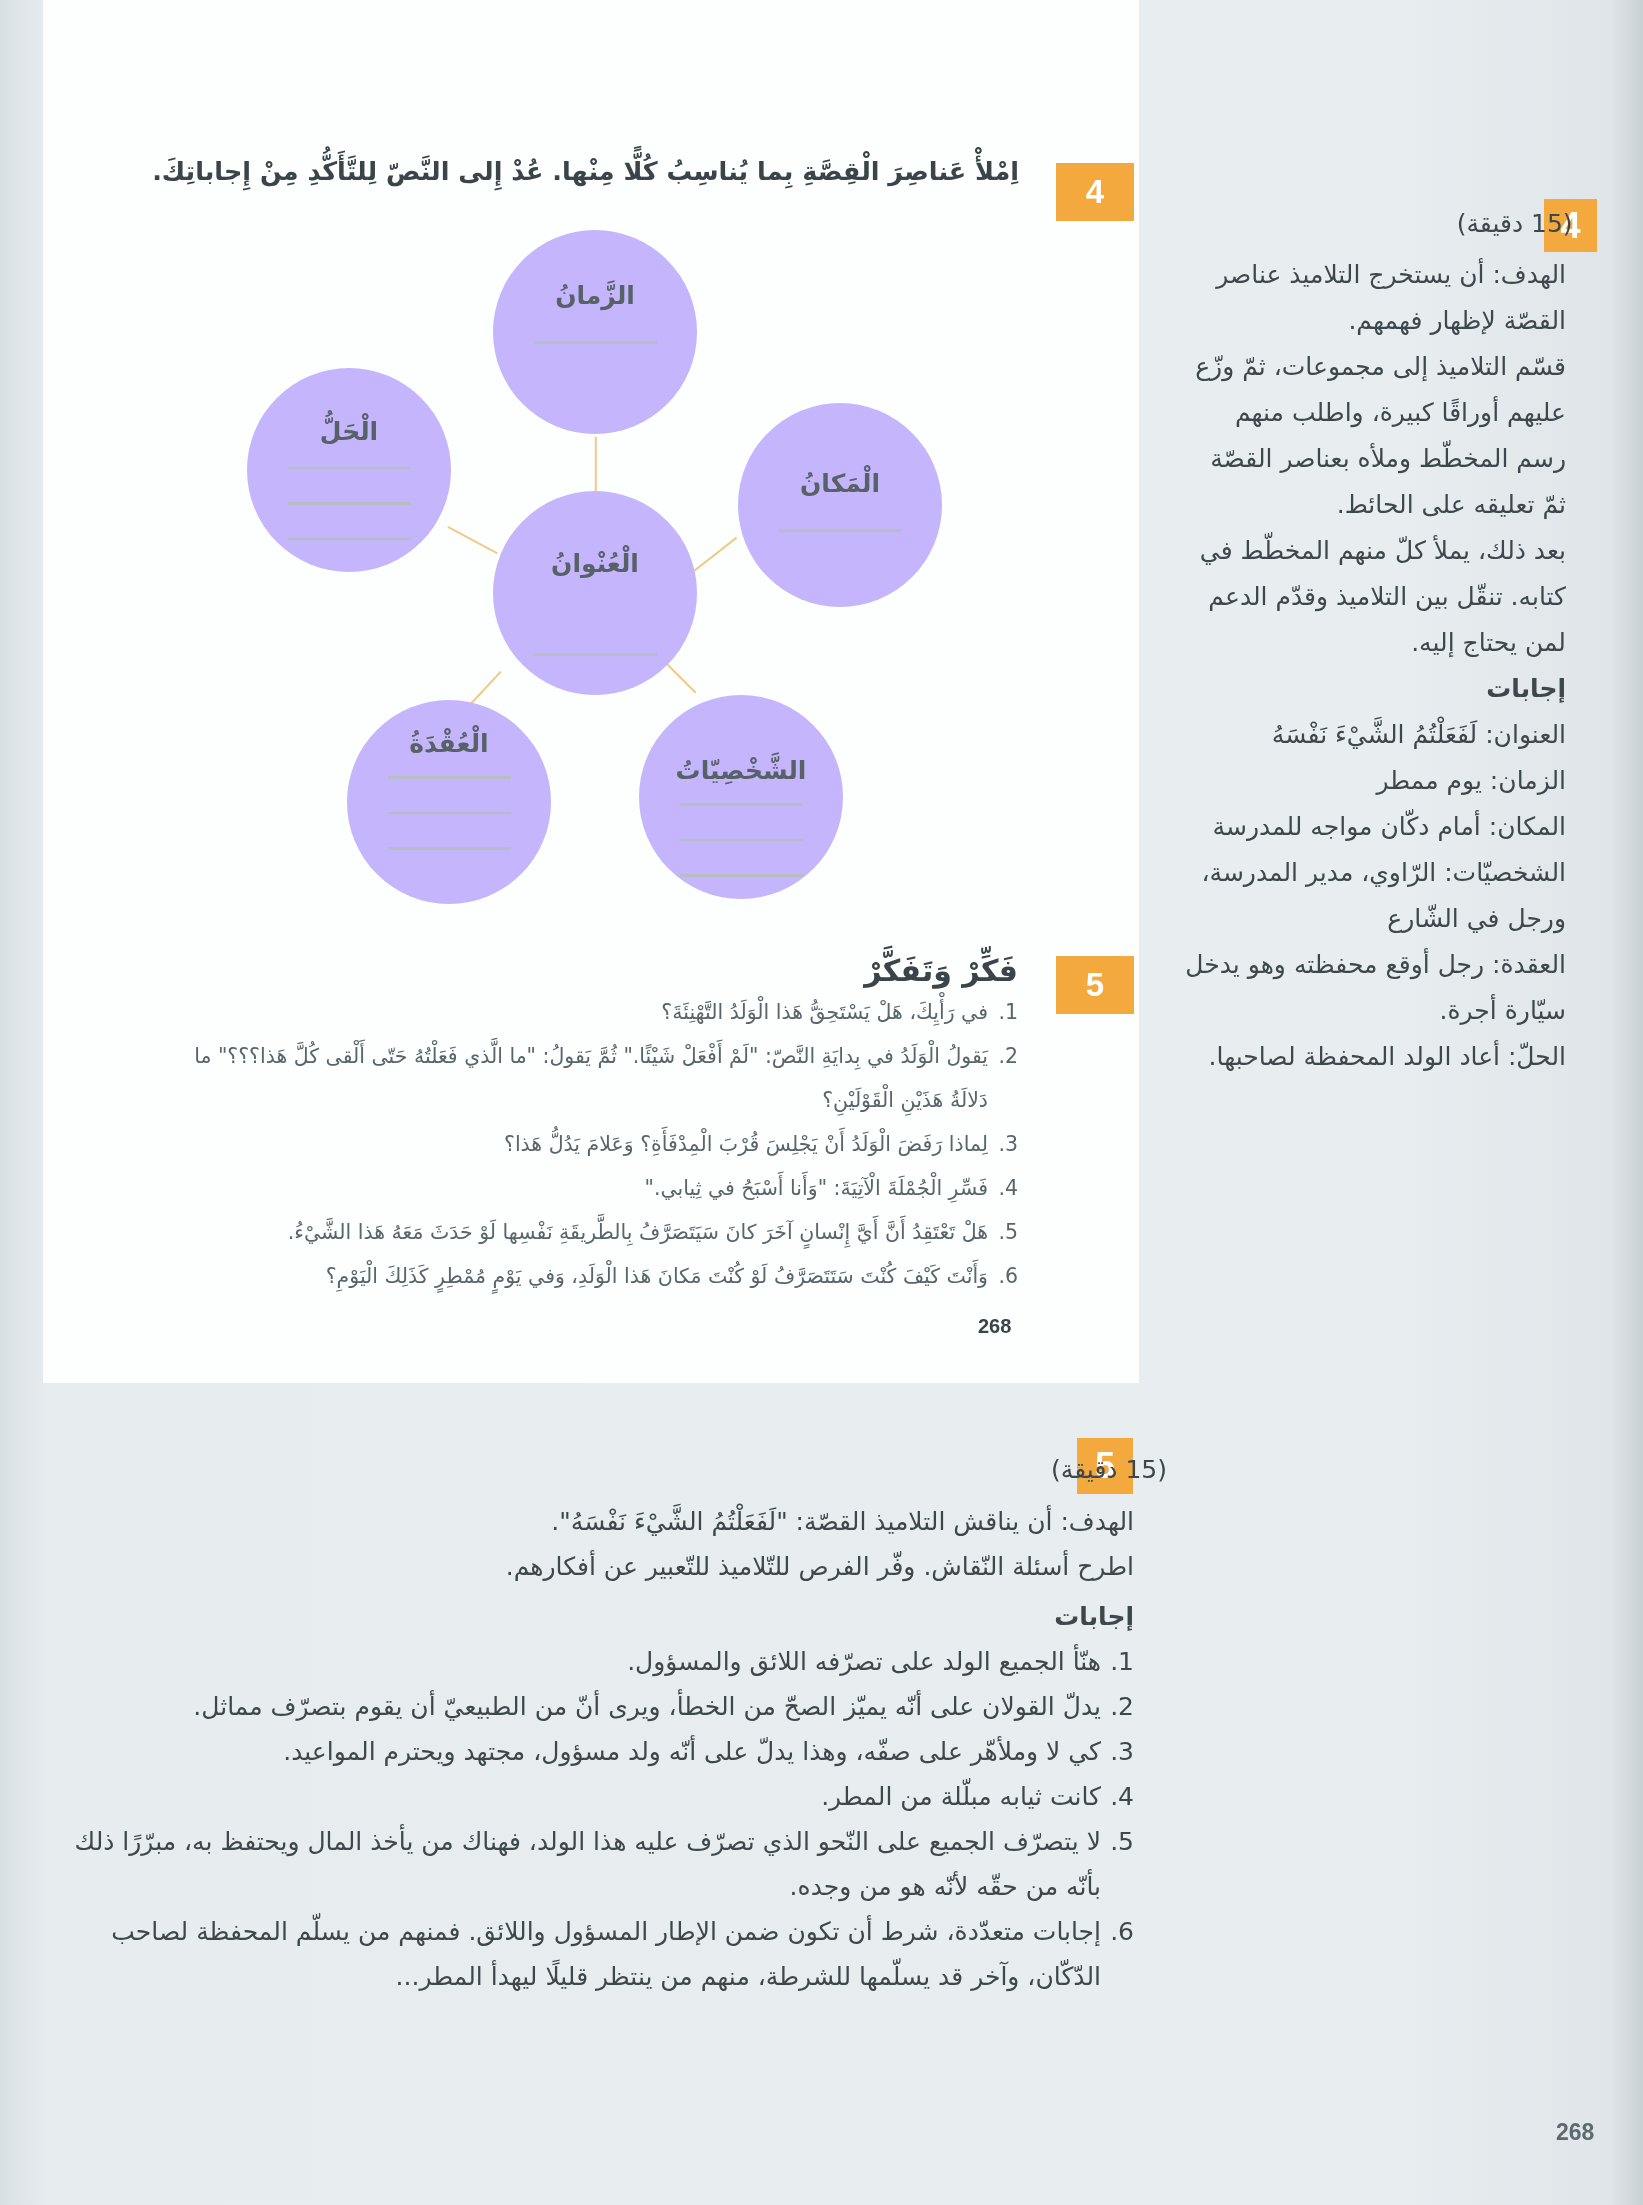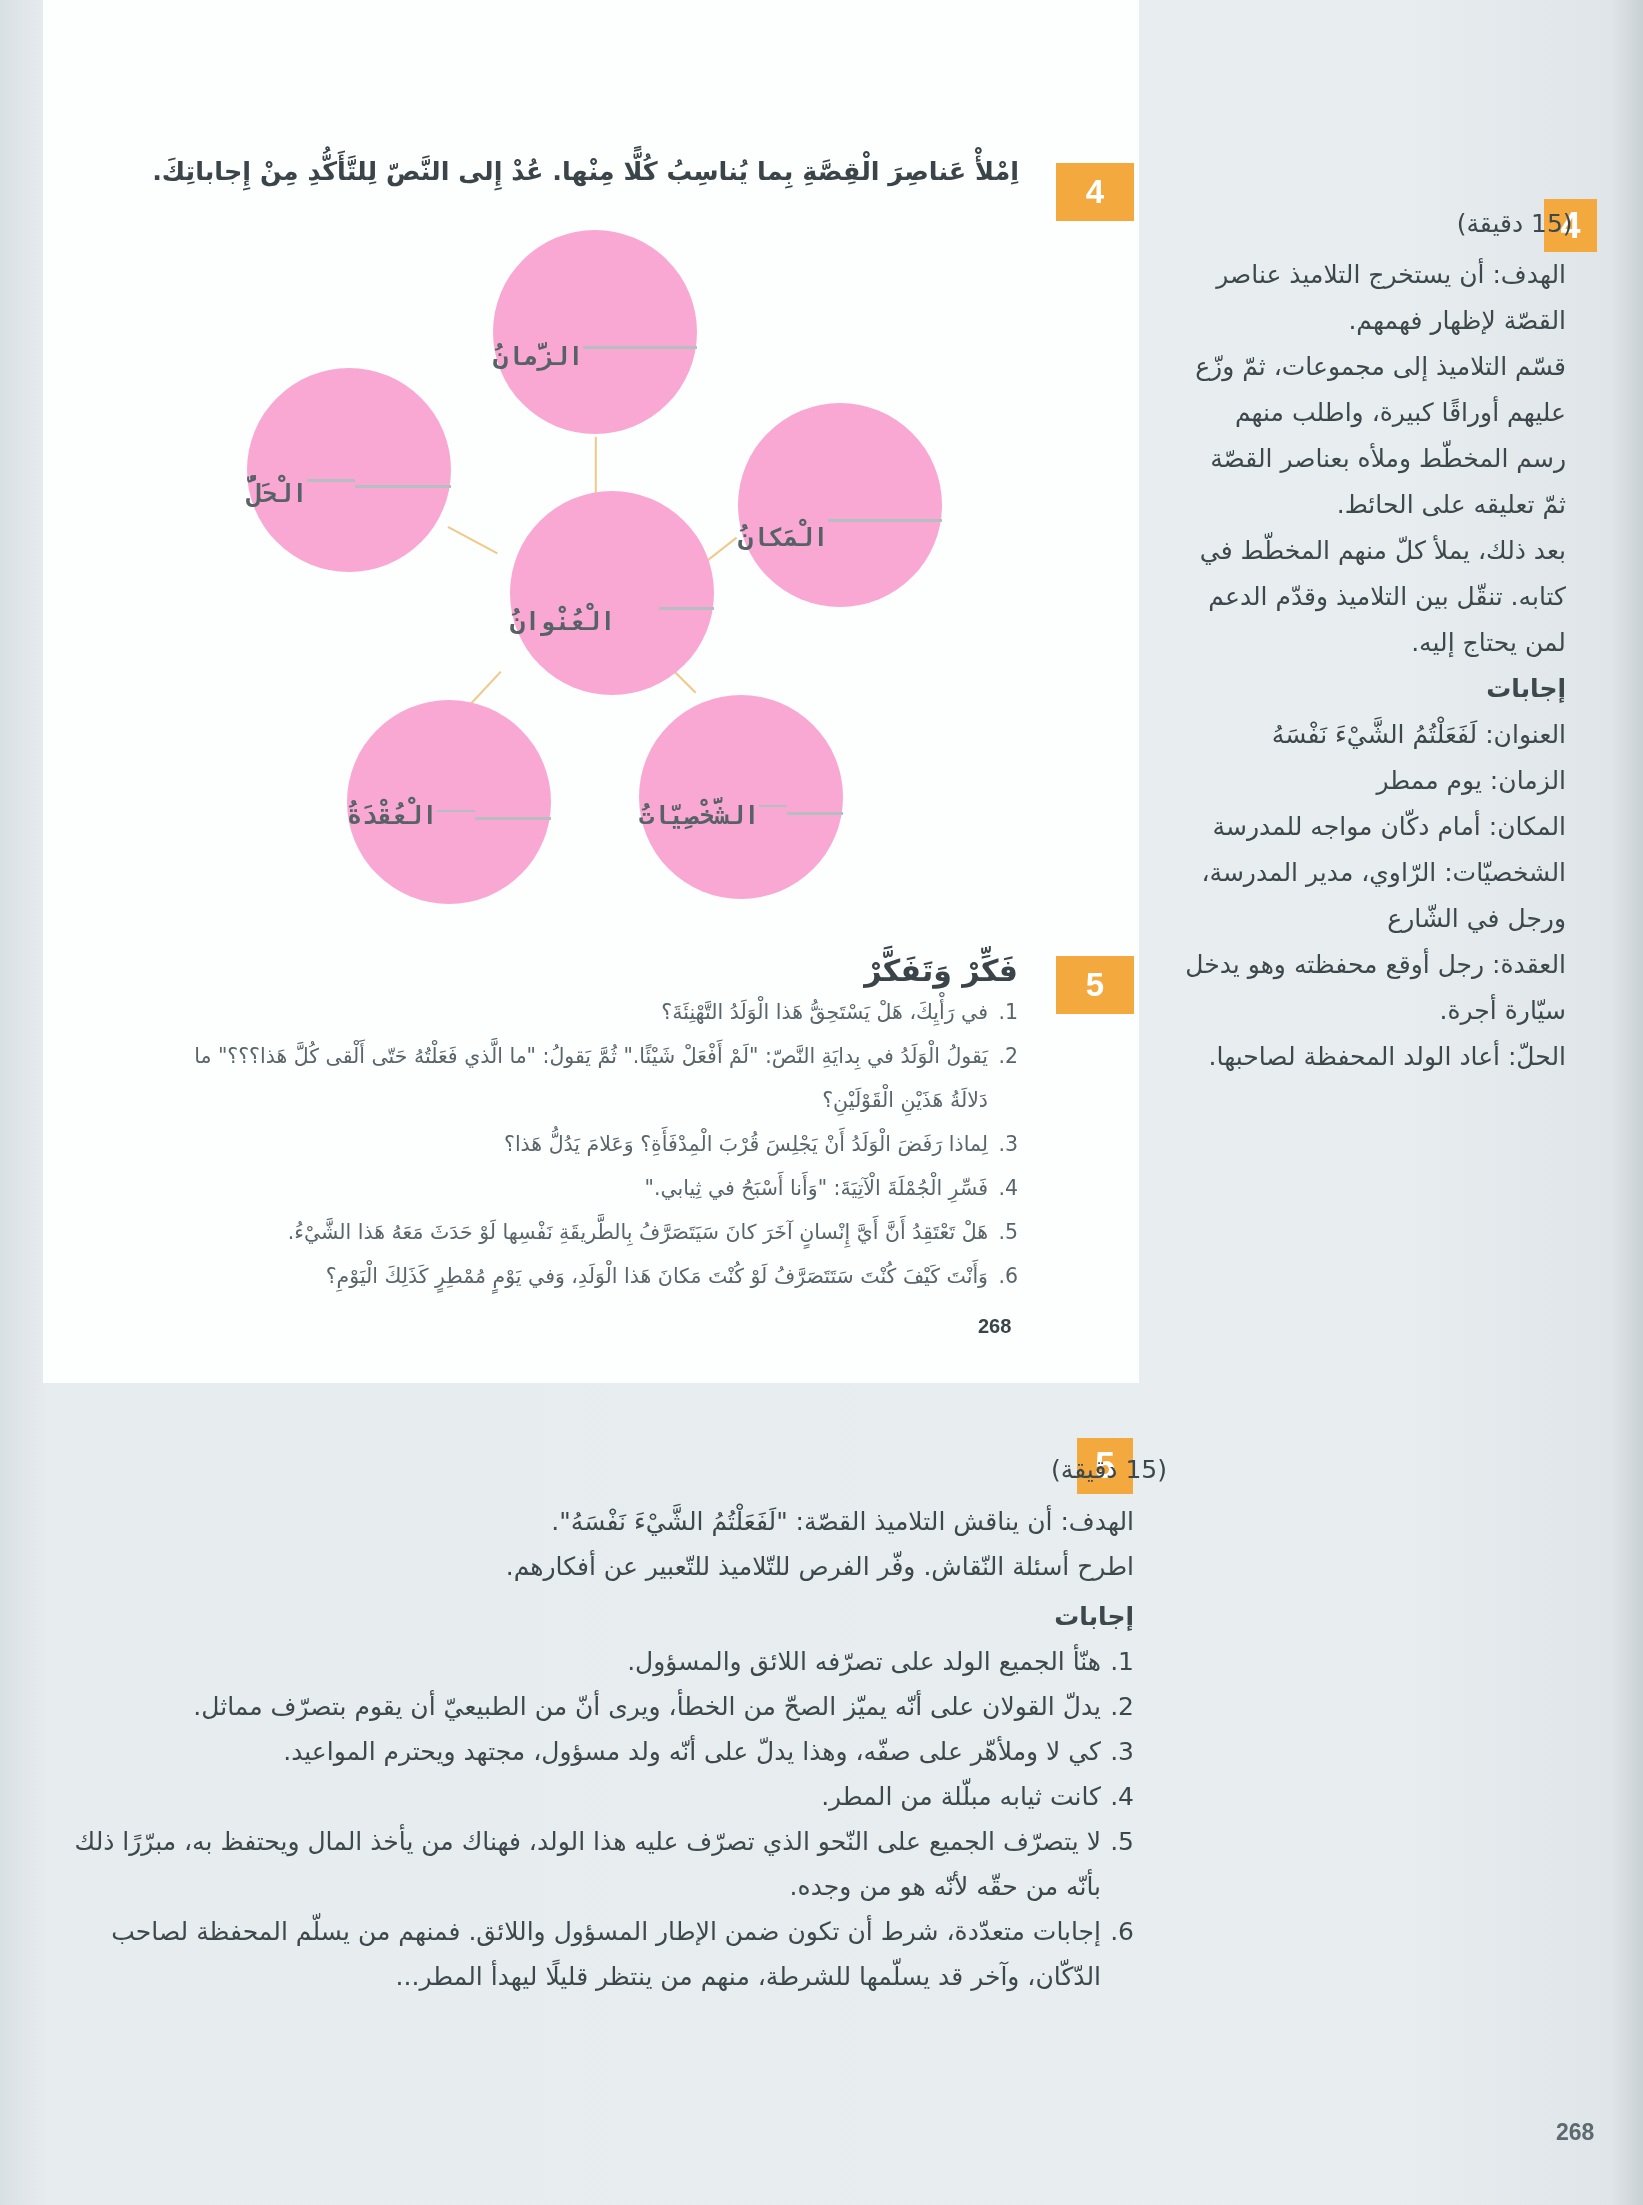--- a/index.html
+++ b/index.html
@@ -20,22 +20,22 @@
   }
   .instr {
     position:absolute; top:156px; right:625px; width:740px;
     font-size:25.5px; font-weight:bold; color:#3a4449; direction:rtl; text-align:right;
     white-space:nowrap;
   }
 
   
   .circle {
     position:absolute; border-radius:50%;
-    background:#f9a8d4;
-    display:flex; flex-direction:row; align-items:center;font-family:Liberation Mono, monospace;
+    background:#c4b5fd;
+    display:flex; flex-direction:column; align-items:center;
   }
   .circle .label {
     font-size:25px; font-weight:bold; color:#576267; margin-top:51px; direction:rtl;
   }
   .circle .line {
     width:123px; height:2.5px; background:#b7bec1; margin-top:31px;
   }
   .circle .line + .line { margin-top:33px; }
   .connector { position:absolute; height:1.6px; background:#f0c988; transform-origin:0 50%; }
 
@@ -99,21 +99,21 @@
 <div class="circle" style="left:493px; top:230px; width:204px; height:204px;">
   <span class="label" style="margin-top:51px;">الزَّمانُ</span>
   <div class="line"></div>
 </div>
 
 <div class="circle" style="left:738px; top:403px; width:204px; height:204px;">
   <span class="label" style="margin-top:66px;">الْمَكانُ</span>
   <div class="line"></div>
 </div>
 
-<div class="circle" style="left:510px; top:491px; width:204px; height:204px;gap:44px;">
+<div class="circle" style="left:493px; top:491px; width:204px; height:204px;gap:44px;">
   <span class="label" style="margin-top:58px;">الْعُنْوانُ</span>
   <div class="line"></div>
 </div>
 
 <div class="circle" style="left:247px; top:368px; width:204px; height:204px;">
   <span class="label" style="margin-top:49px;">الْحَلُّ</span>
   <div class="line" style="margin-top:20.5px;"></div>
   <div class="line"></div>
   <div class="line"></div>
 </div>

